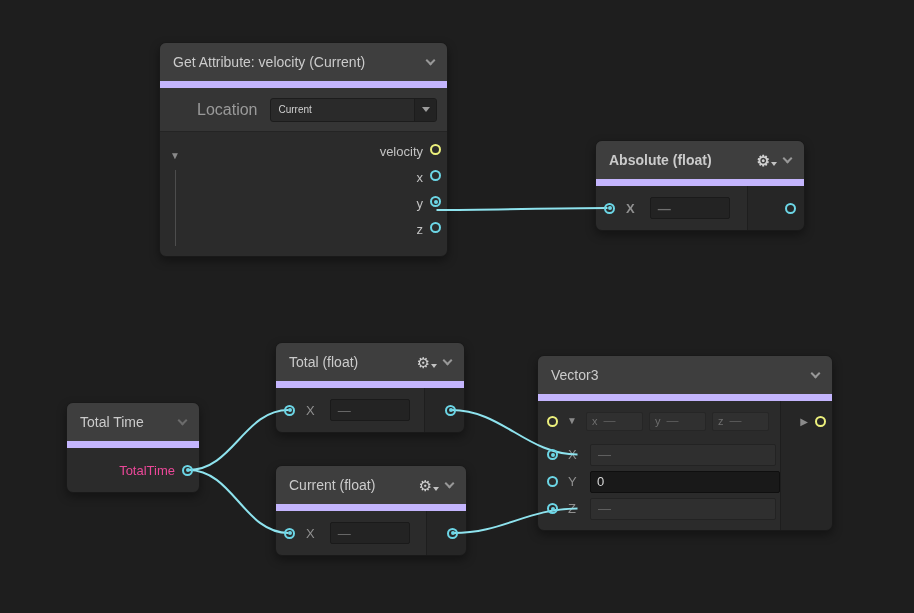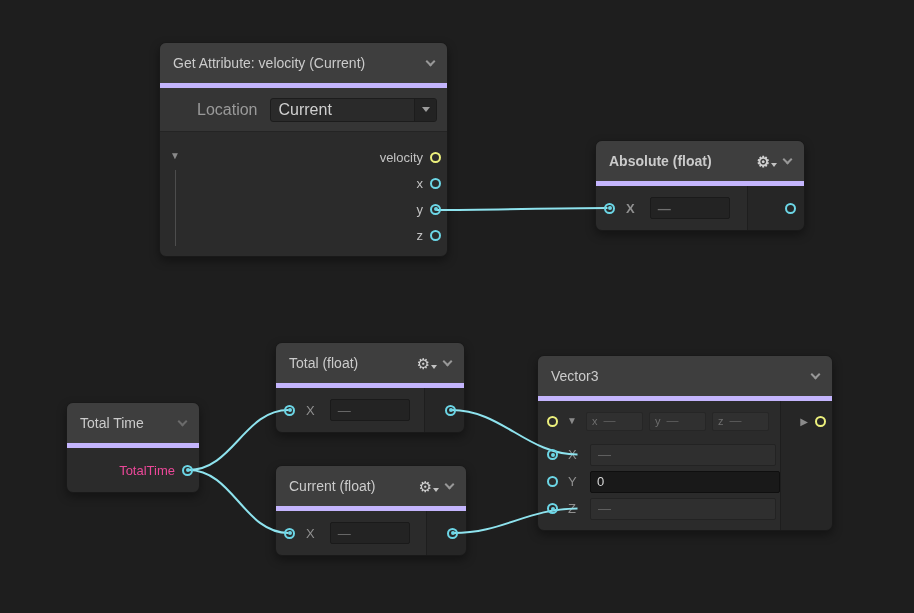--- a/index.html
+++ b/index.html
@@ -20,21 +20,21 @@
   .node {
     position:absolute;
     background:#2b2b2b;
     border:1px solid #191919;
     border-radius:7px;
     box-shadow:0 4px 10px rgba(0,0,0,.38);
   }
   .node-header {
     height:45px;
     background:#3e3e3e;
-    border-bottom:5px solid #c4b5fd;
+    border-bottom:7px solid #c4b5fd;
     border-radius:6px 6px 0 0;
     display:flex;
     align-items:center;
     padding:10px 13px;
   }
   .node-title {
     color:#cbcbcb;
     font-size:14px;
     white-space:nowrap;
     flex:1;
@@ -101,37 +101,36 @@
   .dropdown {
     flex:1;
     height:24px;
     background:#2a2a2a;
     border:1px solid #1c1c1c;
     border-radius:3px;
     display:flex;
     align-items:center;
     overflow:hidden;
   }
-  .dropdown-value { color:#d0d0d0; font-size:16px; flex:1; padding:0 8px; }
+  .dropdown-value { color:#d0d0d0; font-size:10px; flex:1; padding:0 8px; }
   .dropdown-arrow-box {
     width:22px; height:100%;
     background:#232323;
     border-left:1px solid #1c1c1c;
     display:flex; align-items:center; justify-content:center;
   }
   .dropdown-arrow {
     border-left:4px solid transparent;
     border-right:4px solid transparent;
     border-top:5px solid #9c9c9c;
   }
   .ga-body { position:relative; padding:12px 6px 8px 0; }
   .out-row {
     height:26px;
     display:flex;
-    align-items:center;
     justify-content:flex-end;
     gap:7px;
   }
   .out-label { color:#c2c2c2; font-size:13px; }
   .foldout {
     position:absolute;
     left:10px; top:19px;
     color:#8a8a8a;
     font-size:10px;
     line-height:10px;

